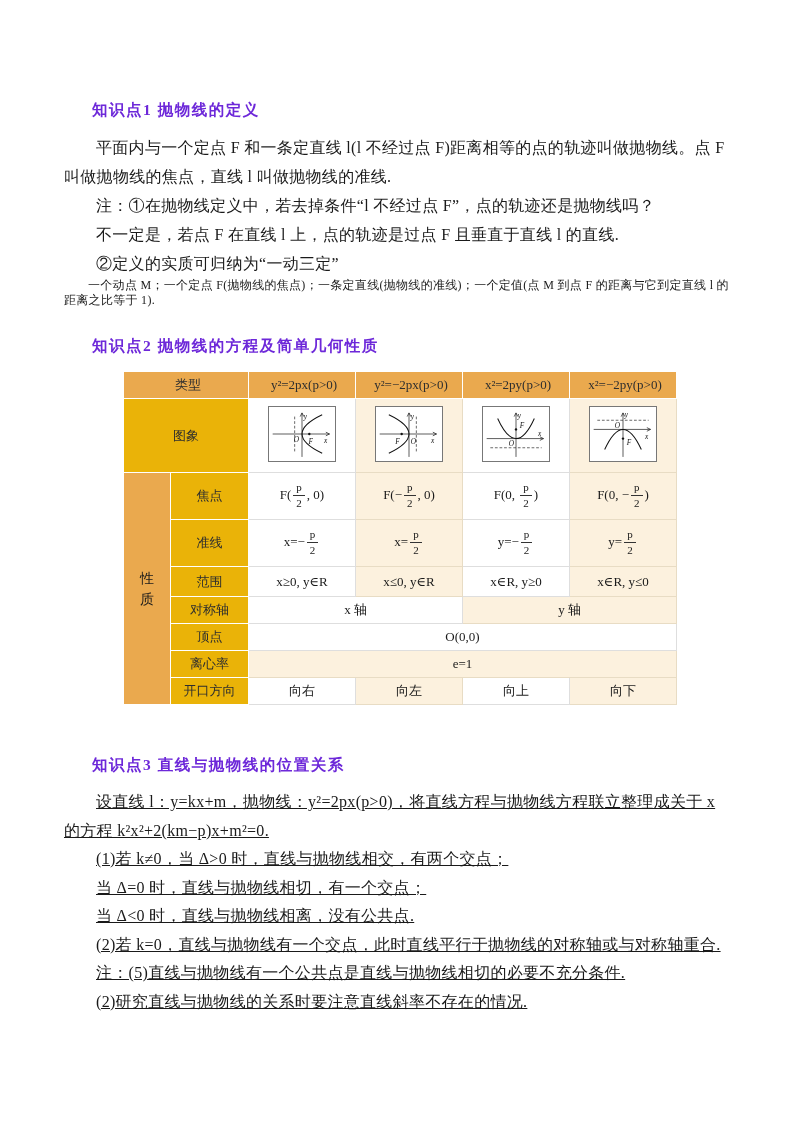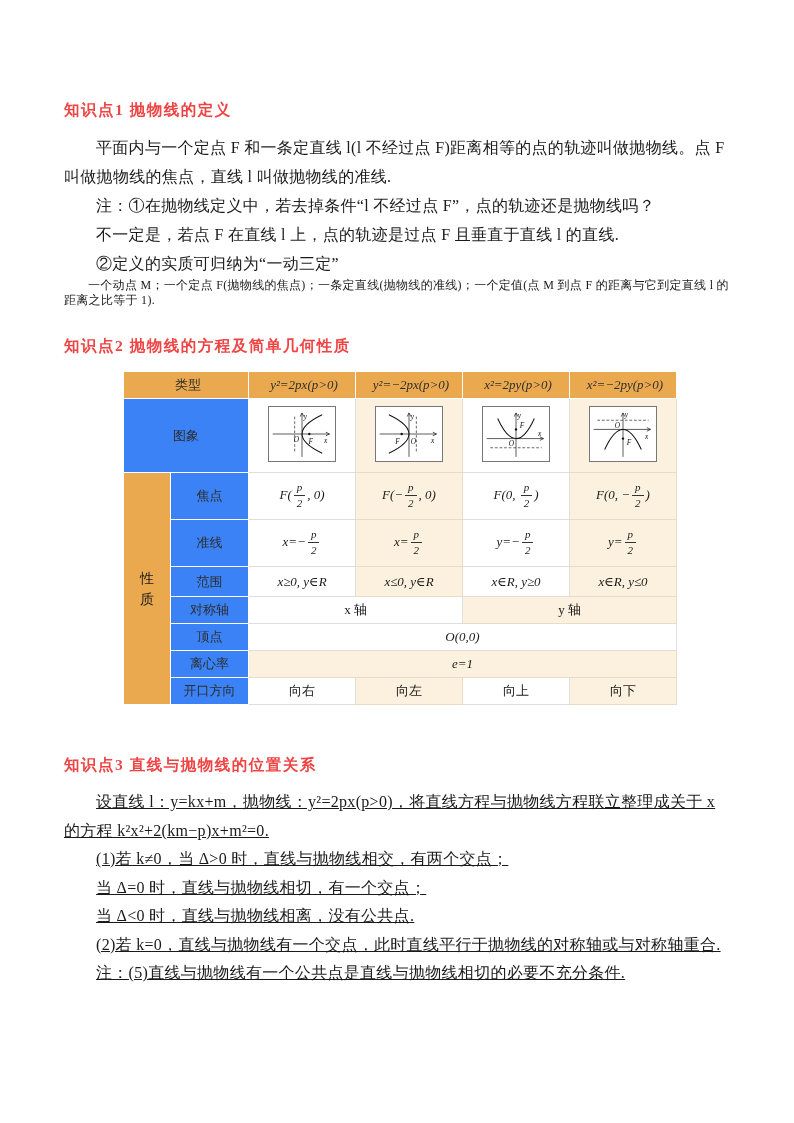--- a/index.html
+++ b/index.html
@@ -7,51 +7,51 @@
   body {
     background:#ffffff;
     font-family:"Liberation Serif","DejaVu Serif",serif;
     color:#1a1a1a;
     overflow:hidden;
   }
   .page { width:794px; height:1123px; padding:100px 62px 30px 64px; }
 
   .kp-title {
     font-size:15.5px; font-weight:bold; letter-spacing:1.5px;
-    margin-bottom:12px; color:#ef4444;
+    margin-bottom:12px; color:#6d28d9;margin-left:28px;
   }
   .para { font-size:16px; line-height:29px; text-indent:2em; letter-spacing:0.3px; }
   .para-small { font-size:12px; line-height:15px; text-indent:2em; letter-spacing:0.3px; }
 
   .sec-k2 { margin-top:28px; }
   .sec-k3 { margin-top:50px; }
   .sec-k3 .para { line-height:28.5px;text-decoration:underline; }
 
   
   table.props {
     border-collapse:collapse; table-layout:fixed;
     margin:14px 0 0 59px; font-size:13px;
   }
   table.props td { text-align:center; vertical-align:middle; padding:2px 3px; }
 
   .c-head { background:#EAA94E; border:1px solid #fff; color:#2e2e2e; }
-  .c-label { background:#3b82f6; border:1px solid #fff; color:#2e2e2e; }
+  .c-label { background:#eab308; border:1px solid #fff; color:#2e2e2e; }
   .c-prop { background:#EAA94E; border:1px solid #fff; }
   .c-w { background:#ffffff; border:1px solid #dedede; }
   .c-c { background:#FCF1DE; border:1px solid #e8dcc4; }
 
   tr.r-type td { height:27px;padding-left:7px; }
   tr.r-graph td { height:74px; }
   tr.r-focus td, tr.r-dir td { height:47px; }
   tr.r-range td { height:30px; }
   tr.r-axis td, tr.r-vertex td, tr.r-ecc td, tr.r-open td { height:27px; }
 
   .prop-inner { width:17px; margin:4px auto; line-height:21px; font-size:14px; word-break:break-all; }
 
-  .math { font-style:italic; font-family:"Liberation Serif","DejaVu Serif",serif; }
+  .math { font-family:"Liberation Serif","DejaVu Serif",serif; }
   .frac { display:inline-block; vertical-align:middle; text-align:center;
           font-size:11px; line-height:1.15; margin:0 2px; transform:translateY(-1px); }
   .frac .num { display:block; padding:0 3px 1px; border-bottom:1px solid #333; }
   .frac .den { display:block; padding:1px 3px 0; }
 
   .graph-box { display:inline-block; border:1px solid #777; background:#fff; line-height:0; }
   svg .ax   { stroke:#222; stroke-width:0.8; fill:none; }
   svg .curve{ stroke:#111; stroke-width:1.1; fill:none; }
   svg .dash { stroke:#333; stroke-width:0.8; fill:none; stroke-dasharray:3,2; }
   svg text  { font-family:"Liberation Serif","DejaVu Serif",serif; font-style:italic;
@@ -212,15 +212,16 @@
   </div>
 
   <div class="sec-k3">
     <div class="kp-title">知识点3 直线与抛物线的位置关系</div>
     <p class="para">设直线 l：y=kx+m，抛物线：y²=2px(p&gt;0)，将直线方程与抛物线方程联立整理成关于 x 的方程 k²x²+2(km−p)x+m²=0.</p>
     <p class="para">(1)若 k≠0，当 Δ&gt;0 时，直线与抛物线相交，有两个交点；</p>
     <p class="para">当 Δ=0 时，直线与抛物线相切，有一个交点；</p>
     <p class="para">当 Δ&lt;0 时，直线与抛物线相离，没有公共点.</p>
     <p class="para">(2)若 k=0，直线与抛物线有一个交点，此时直线平行于抛物线的对称轴或与对称轴重合.</p>
     <p class="para">注：(5)直线与抛物线有一个公共点是直线与抛物线相切的必要不充分条件.</p>
+    <p class="para">(2)研究直线与抛物线的关系时要注意直线斜率不存在的情况.</p>
   </div>
 
 </div>
 
 </body></html>

